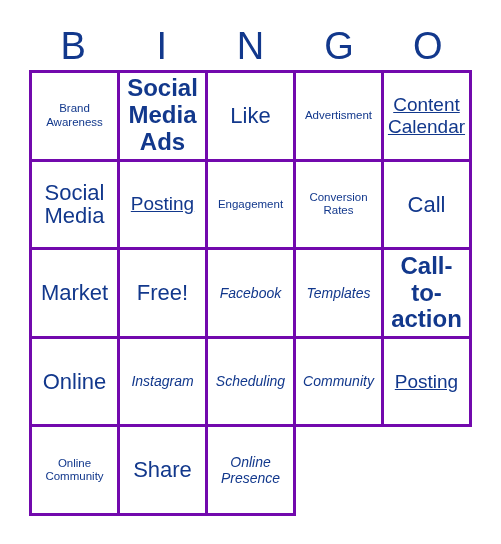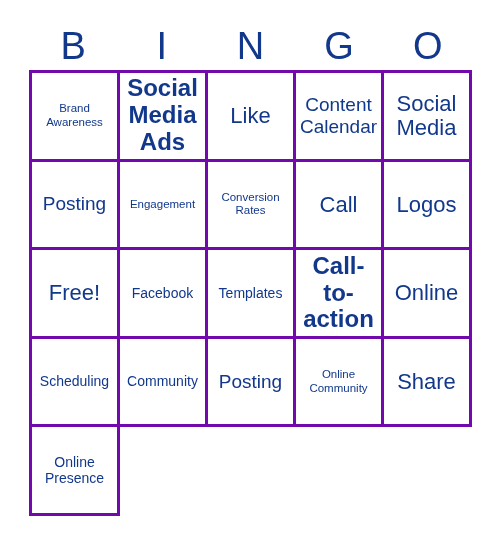--- a/index.html
+++ b/index.html
@@ -75,22 +75,22 @@
 
   .bingo-cell .cell-text {
     display: block;
     width: 100%;
     text-align: center;
     word-wrap: break-word;
   }
 
   
   .size-xs .cell-text { font-size: 11.5px; line-height: 1.18; }
-  .size-s  .cell-text { font-size: 14px;   line-height: 1.16; }
-  .size-m  .cell-text { font-size: 19px;   line-height: 1.15; }
+  .size-s  .cell-text { font-size: 14px;   line-height: 1.16; font-style: italic; }
+  .size-m  .cell-text { font-size: 19px;   line-height: 1.15; text-decoration: underline; }
   .size-l  .cell-text { font-size: 24px;   line-height: 1.12; font-weight: bold; }
   .size-xl .cell-text { font-size: 22px;   line-height: 1.08; }
 </style>
 </head>
 <body>
 
 <div id="bingo-card">
 
   <div id="bingo-header">
     <div class="header-letter">B</div>
@@ -103,55 +103,61 @@
   <div id="bingo-grid">
       <div class="bingo-cell size-xs">
         <span class="cell-text">Brand Awareness</span>
       </div>
       <div class="bingo-cell size-l">
         <span class="cell-text">Social Media Ads</span>
       </div>
       <div class="bingo-cell size-xl">
         <span class="cell-text">Like</span>
       </div>
+      <div class="bingo-cell size-xs">
+        <span class="cell-text">Advertisment</span>
+      </div>
       <div class="bingo-cell size-m">
         <span class="cell-text">Content Calendar</span>
       </div>
       <div class="bingo-cell size-xl">
         <span class="cell-text">Social Media</span>
       </div>
       <div class="bingo-cell size-m">
         <span class="cell-text">Posting</span>
       </div>
       <div class="bingo-cell size-xs">
         <span class="cell-text">Engagement</span>
       </div>
       <div class="bingo-cell size-xs">
         <span class="cell-text">Conversion Rates</span>
       </div>
       <div class="bingo-cell size-xl">
         <span class="cell-text">Call</span>
       </div>
       <div class="bingo-cell size-xl">
-        <span class="cell-text">Logos</span>
+        <span class="cell-text">Market</span>
       </div>
       <div class="bingo-cell size-xl">
         <span class="cell-text">Free!</span>
       </div>
       <div class="bingo-cell size-s">
         <span class="cell-text">Facebook</span>
       </div>
       <div class="bingo-cell size-s">
         <span class="cell-text">Templates</span>
       </div>
       <div class="bingo-cell size-l">
         <span class="cell-text">Call-to-action</span>
       </div>
       <div class="bingo-cell size-xl">
         <span class="cell-text">Online</span>
+      </div>
+      <div class="bingo-cell size-s">
+        <span class="cell-text">Instagram</span>
       </div>
       <div class="bingo-cell size-s">
         <span class="cell-text">Scheduling</span>
       </div>
       <div class="bingo-cell size-s">
         <span class="cell-text">Community</span>
       </div>
       <div class="bingo-cell size-m">
         <span class="cell-text">Posting</span>
       </div>

